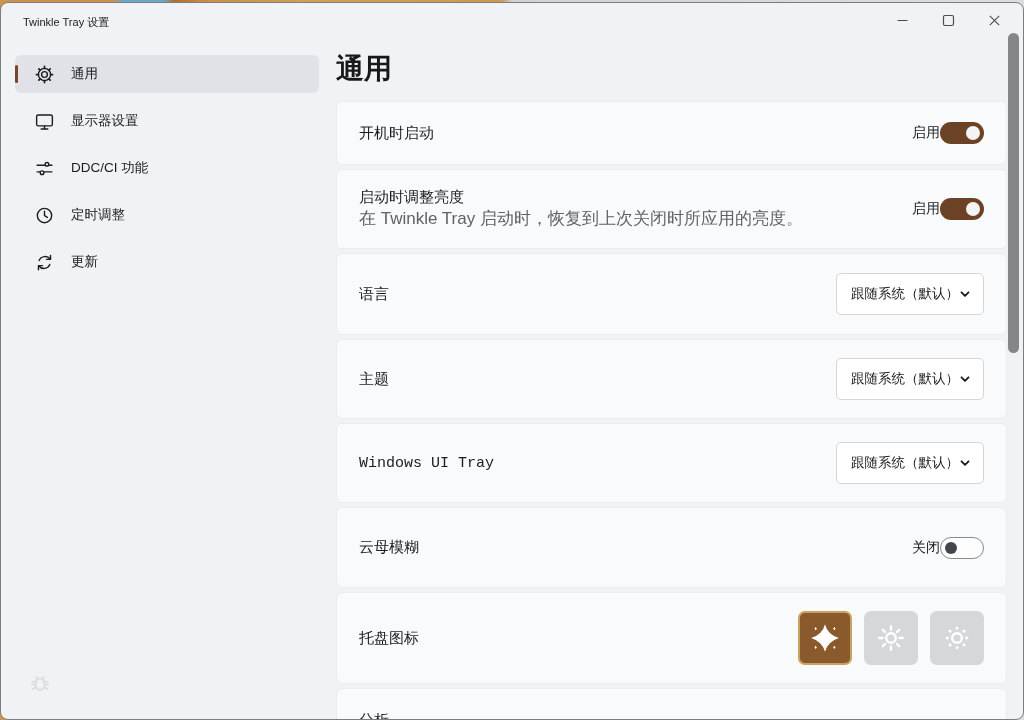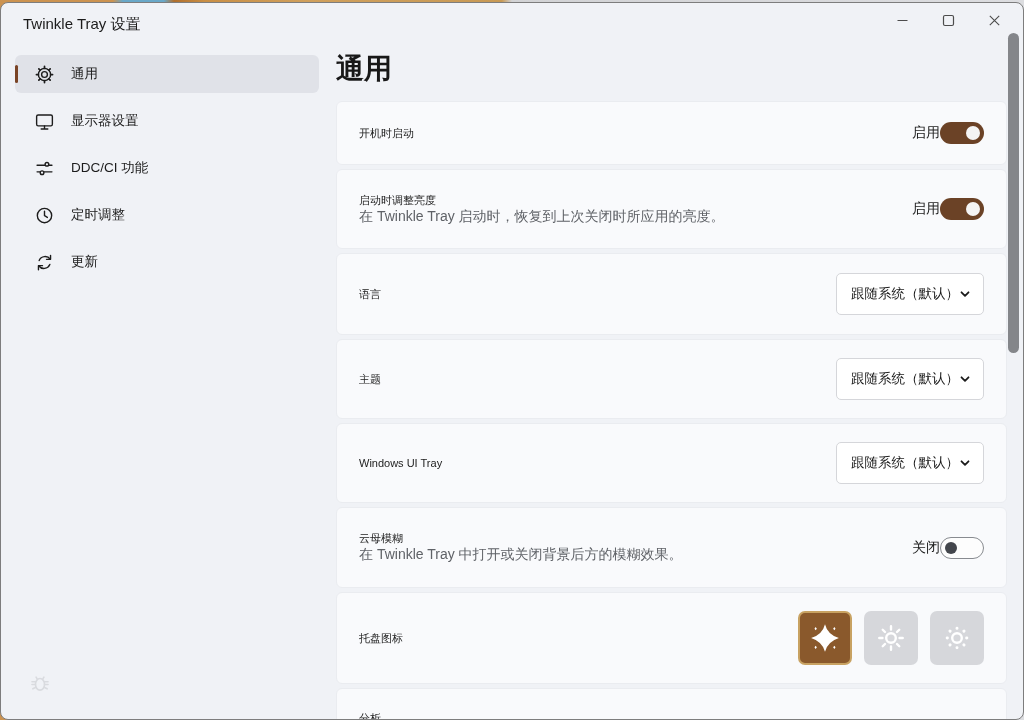--- a/index.html
+++ b/index.html
@@ -11,21 +11,21 @@
   }
   .window {
     position:absolute; top:2px; left:0; right:0; bottom:0;
     background:#f0f2f6;
     border:1px solid #7d7d7d;
     border-radius:8px;
     overflow:hidden;
   }
   
   .titlebar { position:absolute; top:0; left:0; right:0; height:36px; }
-  .win-title { position:absolute; left:22px; top:12px; font-size:15px; color:#1b1b1b; }
+  .win-title { position:absolute; left:22px; top:12px; font-size:11px; color:#1b1b1b; }
   .win-controls { position:absolute; right:6px; top:1px; display:flex; }
   .ctrl-btn { width:46px; height:33px; display:flex; align-items:center; justify-content:center; cursor:default; }
   
   .sidebar { position:absolute; left:14px; top:52px; width:304px; }
   .side-item {
     height:38px; margin-bottom:9px; border-radius:6px;
     display:flex; align-items:center; padding-left:19px; gap:16px;
     position:relative; font-size:13.5px; color:#1c1c1c;
   }
   .side-item.selected { background:#e0e2e8; }
@@ -33,22 +33,22 @@
   .side-icon { width:21px; height:21px; display:flex; }
   
   .main { position:absolute; left:335px; top:46px; right:16px; }
   .page-heading { font-size:28px; font-weight:600; color:#181818; line-height:40px; margin-bottom:12px; }
   .rows { display:flex; flex-direction:column; gap:4px; }
   .card {
     background:#f9fafc; border:1px solid #eaecf0; border-radius:6px;
     display:flex; align-items:center; justify-content:space-between;
     padding:0 22px;
   }
-  .row-label { font-size:11px; color:#1c1c1c; }
-  .row-desc { font-size:14px; color:#5f6267; }
+  .row-label { font-size:15px; color:#1c1c1c;font-family:Liberation Mono, monospace; }
+  .row-desc { font-size:17px; color:#5f6267; }
   .toggle-group { display:flex; align-items:center; }
   .toggle-label { font-size:14px; color:#1b1b1b; }
   .switch { width:44px; height:22px; border-radius:11px; position:relative; cursor:pointer; }
   .switch.on { background:#6b4226; }
   .switch.on .knob { position:absolute; right:4px; top:4px; width:14px; height:14px; border-radius:50%; background:#f4f4f4; }
   .switch.off { background:#fdfdfd; border:1px solid #888b90; }
   .switch.off .knob { position:absolute; left:4px; top:4px; width:12px; height:12px; border-radius:50%; background:#43464c; }
   .dropdown {
     width:148px; height:42px; background:#ffffff;
     border:1px solid #d5d6da; border-radius:5px;
@@ -206,21 +206,20 @@
           <span>跟随系统（默认）</span>
           <svg width="12" height="12" viewBox="0 0 12 12">
               <path d="M2.5 4.3 L6 7.8 L9.5 4.3" fill="none" stroke="#1b1b1b" stroke-width="1.8" stroke-linecap="round" stroke-linejoin="round"></path>
             </svg>
         </div>
       </div>
 
       <div class="card" style="height:81px">
         <div>
           <div class="row-label">云母模糊</div>
-          <div class="row-desc">在 Twinkle Tray 中打开或关闭背景后方的模糊效果。</div>
         </div>
         <div class="toggle-group">
           <span class="toggle-label">关闭</span>
           <div class="switch off">
               <div class="knob"></div>
             </div>
         </div>
       </div>
 
       <div class="card" style="height:92px">

